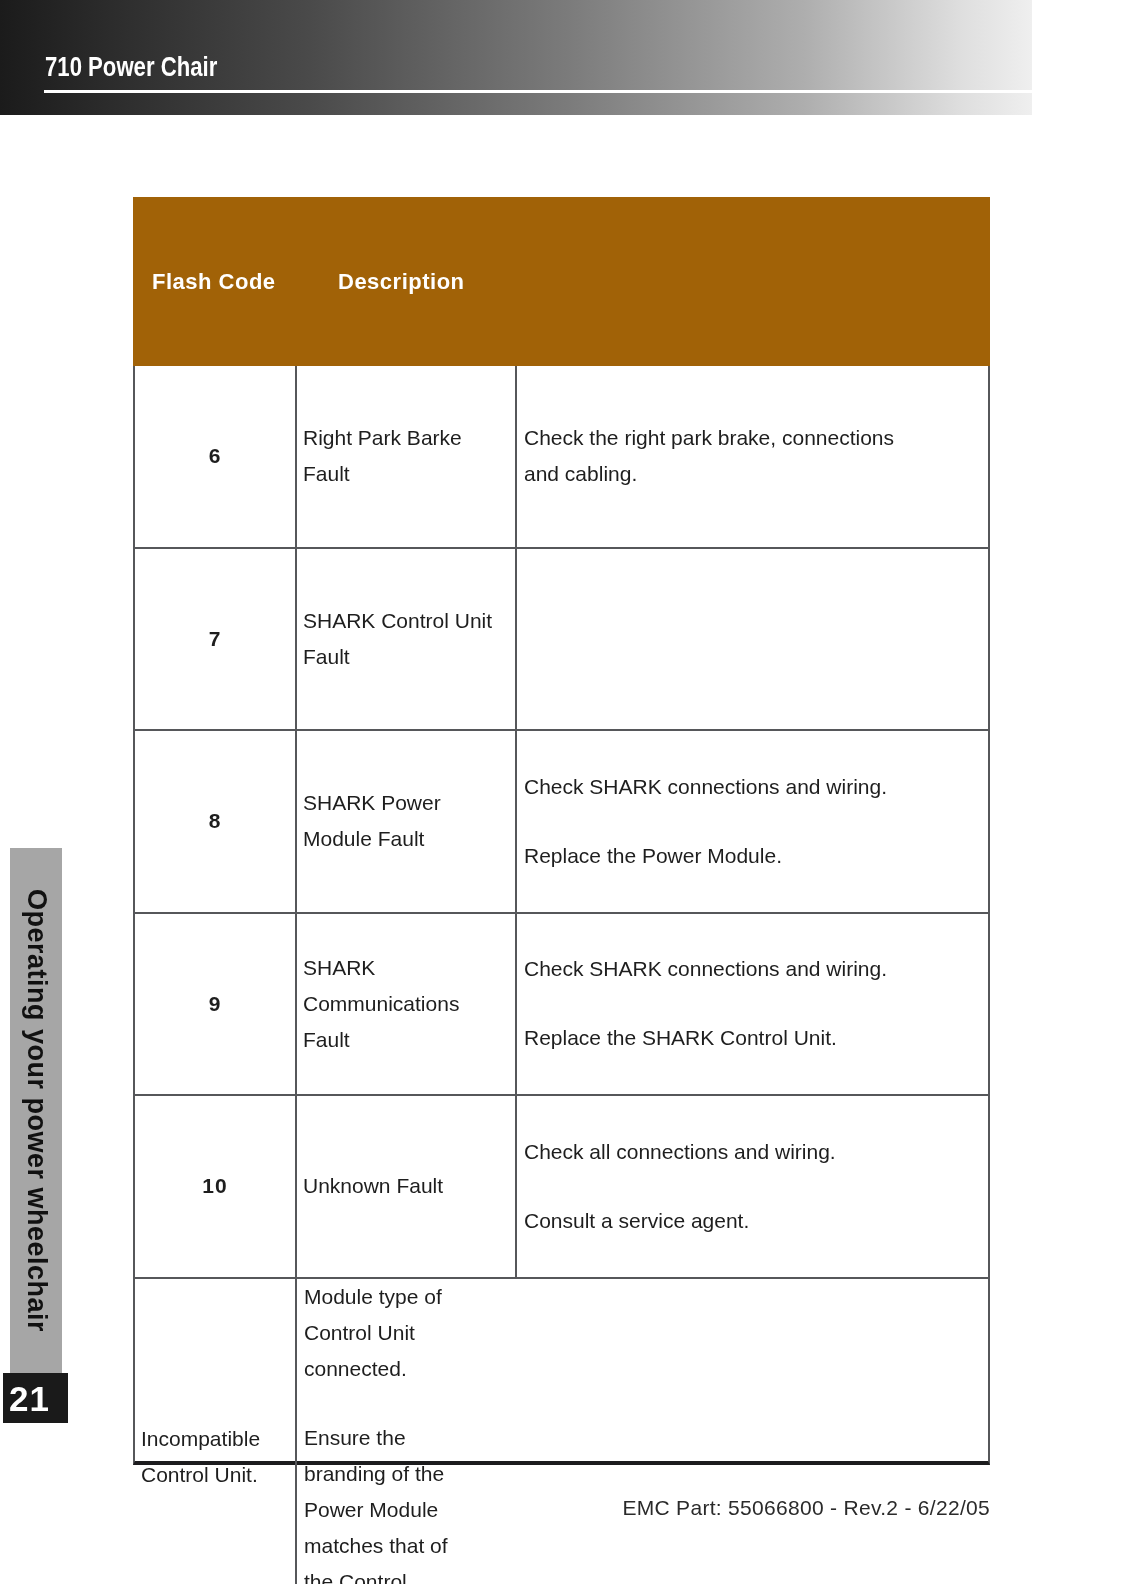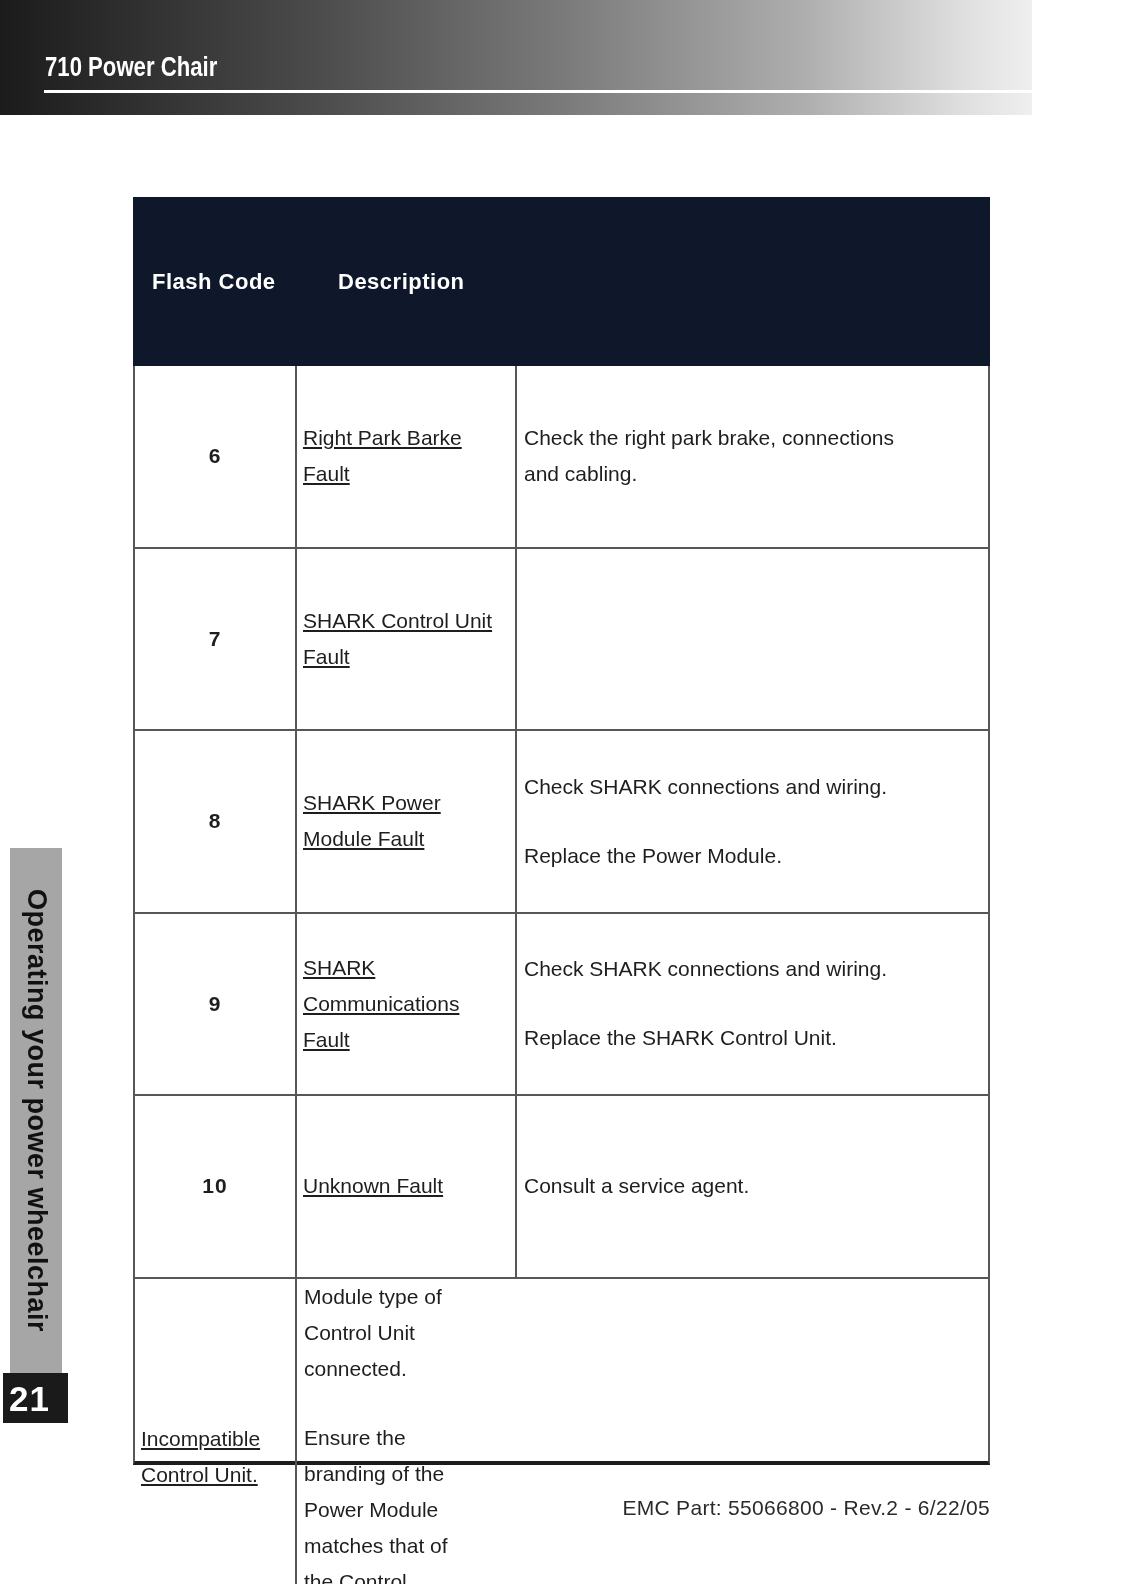--- a/index.html
+++ b/index.html
@@ -55,21 +55,21 @@
   }
   .page-number {
     font-size: 35px; font-weight: bold; color: #ffffff;
     letter-spacing: 1px; line-height: 1;
   }
 
   
   .flash-table { position: absolute; left: 133px; top: 197px; width: 857px; }
   .flash-head {
     width: 857px; height: 169px;
-    background: #0f172a;
+    background: #a16207;
     position: relative;
   }
   .flash-head .hdr {
     position: absolute; top: 50%; transform: translateY(-50%);
     color: #ffffff; font-weight: bold; font-size: 22px;
     letter-spacing: 0.5px; white-space: nowrap;
   }
   .hdr-code { left: 19px; }
   .hdr-desc { left: 205px; }
 
@@ -91,21 +91,21 @@
     display: flex; flex-direction: column; justify-content: center;
     font-size: 21px; line-height: 36px; color: #1e1e1e;
   }
   .cell-code {
     border-right: 2px solid #56575a;
     align-items: center;
     font-weight: bold; letter-spacing: 1px;
   }
   .cell-name {
     border-right: 2px solid #56575a;
-    padding-left: 6px; padding-right: 16px; text-decoration: underline;
+    padding-left: 6px; padding-right: 16px;
   }
   .cell-action { padding-left: 7px; padding-right: 62px; }
   .cell-action p + p { margin-top: 33px; }
 
   
   .footer-line {
     position: absolute; left: 133px; top: 1496px; width: 857px;
     text-align: right; font-size: 21px; color: #2a2a2a;
     letter-spacing: 0.3px;
   }
@@ -182,20 +182,21 @@
     </div>
 
     <div class="t-row">
       <div class="cell cell-code">
         <span>10</span>
       </div>
       <div class="cell cell-name">
         <p>Unknown Fault</p>
       </div>
       <div class="cell cell-action">
+        <p>Check all connections and wiring.</p>
         <p>Consult a service agent.</p>
       </div>
     </div>
 
     <div class="t-row">
       <div class="cell cell-name">
         <p>Incompatible Control Unit.</p>
       </div>
       <div class="cell cell-action">
         <p>Module type of Control Unit connected.</p>

